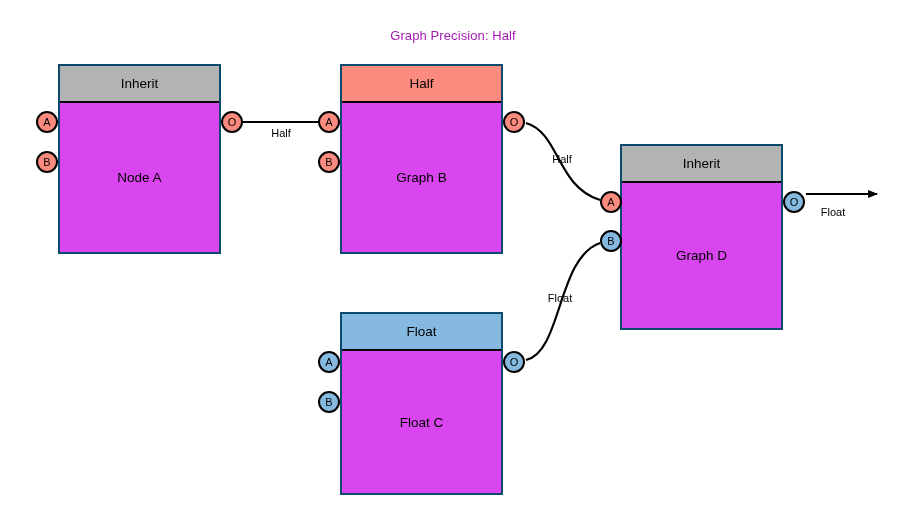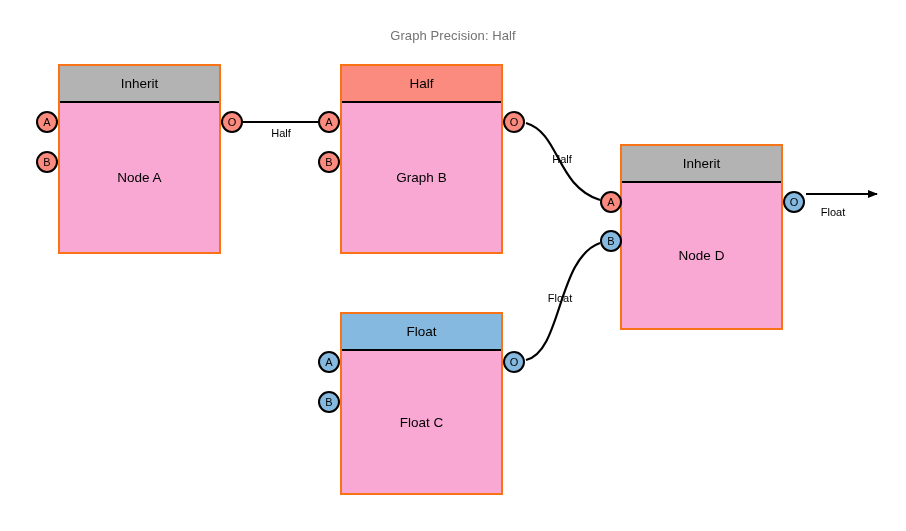--- a/index.html
+++ b/index.html
@@ -27,28 +27,28 @@
     height: 531px;
     pointer-events: none;
   }
   .graph-title {
     position: absolute;
     left: 0;
     top: 28px;
     width: 906px;
     text-align: center;
     font-size: 13px;
-    color: #737373;
+    color: #a21caf;
     letter-spacing: 0.1px;
   }
   .node {
     position: absolute;
     box-sizing: border-box;
-    border: 2px solid #f97316;
-    background: #f9a8d4;
+    border: 2px solid #0c4a6e;
+    background: #d946ef;
   }
   .node-header {
     box-sizing: border-box;
     height: 37px;
     border-bottom: 2px solid #000000;
     display: flex;
     align-items: center;
     justify-content: center;
     font-size: 13.5px;
     color: #000000;
@@ -150,21 +150,21 @@
       </div>
       <div class="port" style="background: rgb(133, 185, 224); left: 318px; top: 391px;">
         <span>B</span>
       </div>
       <div class="port" style="background: rgb(133, 185, 224); left: 503px; top: 351px;">
         <span>O</span>
       </div>
       <div class="node" style="left: 620px; top: 144px; width: 163px; height: 186px;">
         <div class="node-header" style="background: rgb(179, 179, 179);">Inherit</div>
         <div class="node-body">
-          <span class="node-label">Node D</span>
+          <span class="node-label">Graph D</span>
         </div>
       </div>
       <div class="port" style="background: rgb(251, 139, 126); left: 600px; top: 191px;">
         <span>A</span>
       </div>
       <div class="port" style="background: rgb(133, 185, 224); left: 600px; top: 230px;">
         <span>B</span>
       </div>
       <div class="port" style="background: rgb(133, 185, 224); left: 783px; top: 191px;">
         <span>O</span>

